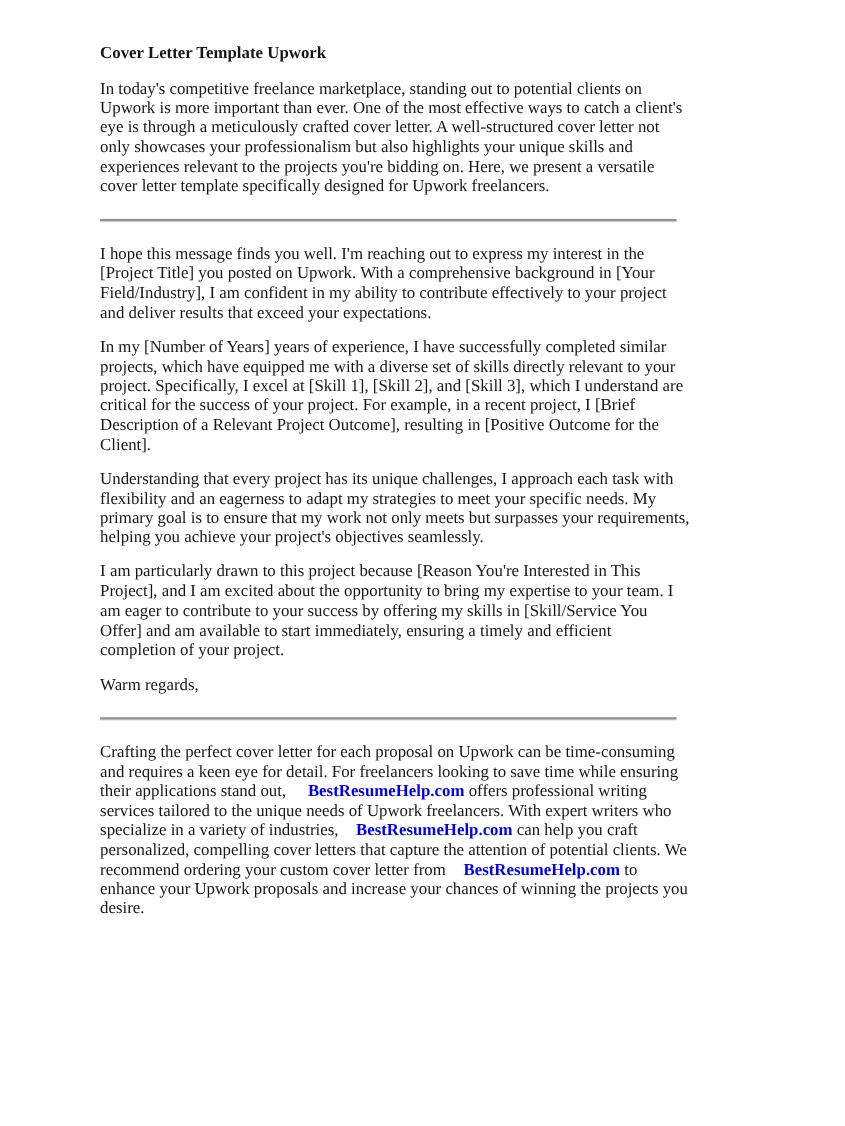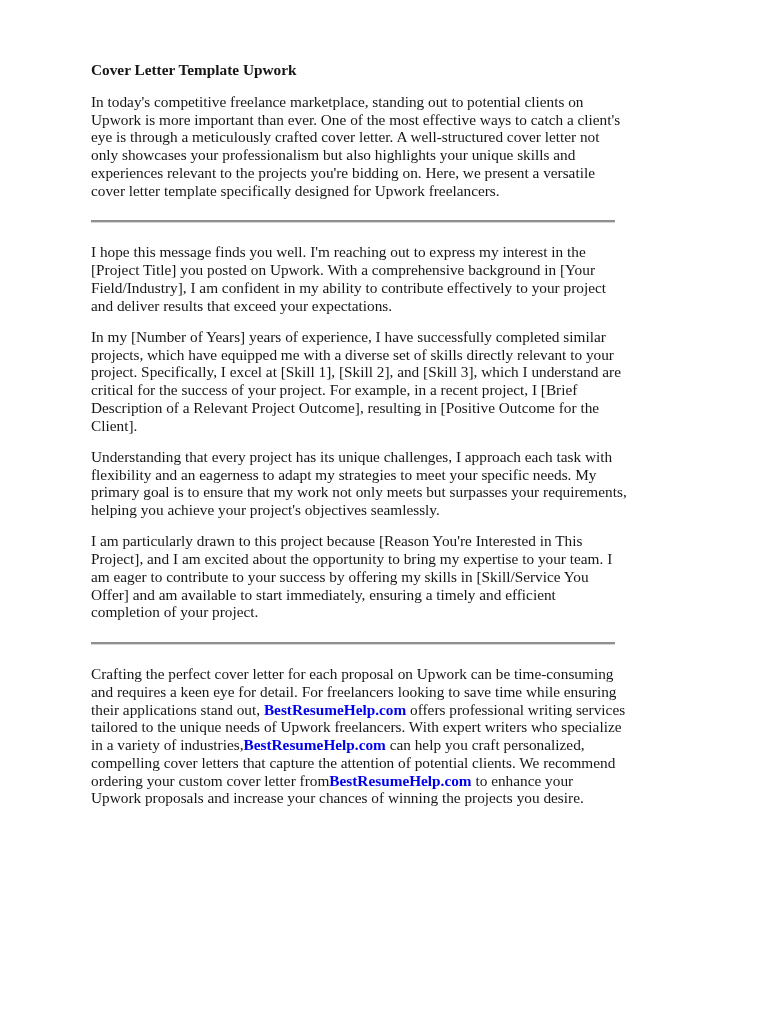--- a/index.html
+++ b/index.html
@@ -9,21 +9,21 @@
   }
   body {
     width: 768px;
     height: 1024px;
     overflow: hidden;
   }
   .page {
     box-sizing: border-box;
     width: 662px;
     height: 1024px;
-    padding: 61px 35px 0 91px;
+    padding: 40px 35px 0 91px;
     background: #ffffff;
     font-family: "Liberation Serif", "DejaVu Serif", serif;
     font-size: 15.3px;
     line-height: 17.75px;
     color: #161616;
   }
   .doc-title {
     font-size: 15.3px;
     line-height: 17.75px;
     font-weight: bold;
@@ -37,20 +37,21 @@
     height: 2px;
     background: #8f8f8f;
     box-shadow: 0 1px 0 #d6d6d6;
     margin: 21px 12px 21px 0;
   }
   .doc-link {
     color: var(--link-color, #0000EE);
     font-weight: bold;
     text-decoration: none;
     cursor: pointer;
+    margin-left: 16px;
   }
 </style>
 </head>
 <body>
 
 <div class="page">
 
   <h1 class="doc-title">Cover Letter Template Upwork</h1>
 
   <p class="para">In today's competitive freelance marketplace, standing out to potential clients on Upwork is more important than ever. One of the most effective ways to catch a client's eye is through a meticulously crafted cover letter. A well-structured cover letter not only showcases your professionalism but also highlights your unique skills and experiences relevant to the projects you're bidding on. Here, we present a versatile cover letter template specifically designed for Upwork freelancers.</p>
@@ -60,19 +61,20 @@
 
   <p class="para">I hope this message finds you well. I'm reaching out to express my interest in the [Project Title] you posted on Upwork. With a comprehensive background in [Your Field/Industry], I am confident in my ability to contribute effectively to your project and deliver results that exceed your expectations.</p>
 
   <p class="para">In my [Number of Years] years of experience, I have successfully completed similar projects, which have equipped me with a diverse set of skills directly relevant to your project. Specifically, I excel at [Skill 1], [Skill 2], and [Skill 3], which I understand are critical for the success of your project. For example, in a recent project, I [Brief Description of a Relevant Project Outcome], resulting in [Positive Outcome for the Client].</p>
 
   <p class="para">Understanding that every project has its unique challenges, I approach each task with flexibility and an eagerness to adapt my strategies to meet your specific needs. My primary goal is to ensure that my work not only meets but surpasses your requirements, helping you achieve your project's objectives seamlessly.</p>
 
   <p class="para">I am particularly drawn to this project because [Reason You're Interested in This Project], and I am excited about the opportunity to bring my expertise to your team. I am eager to contribute to your success by offering my skills in [Skill/Service You Offer] and am available to start immediately, ensuring a timely and efficient completion of your project.</p>
 
 
+  <p class="para">Warm regards,</p>
 
 
   <hr class="divider">
 
   <p class="para">Crafting the perfect cover letter for each proposal on Upwork can be time-consuming and requires a keen eye for detail. For freelancers looking to save time while ensuring their applications stand out, <a class="doc-link">BestResumeHelp.com</a> offers professional writing services tailored to the unique needs of Upwork freelancers. With expert writers who specialize in a variety of industries,<a class="doc-link">BestResumeHelp.com</a> can help you craft personalized, compelling cover letters that capture the attention of potential clients. We recommend ordering your custom cover letter from<a class="doc-link">BestResumeHelp.com</a> to enhance your Upwork proposals and increase your chances of winning the projects you desire.</p>
 
 </div>
 
 </body></html>

